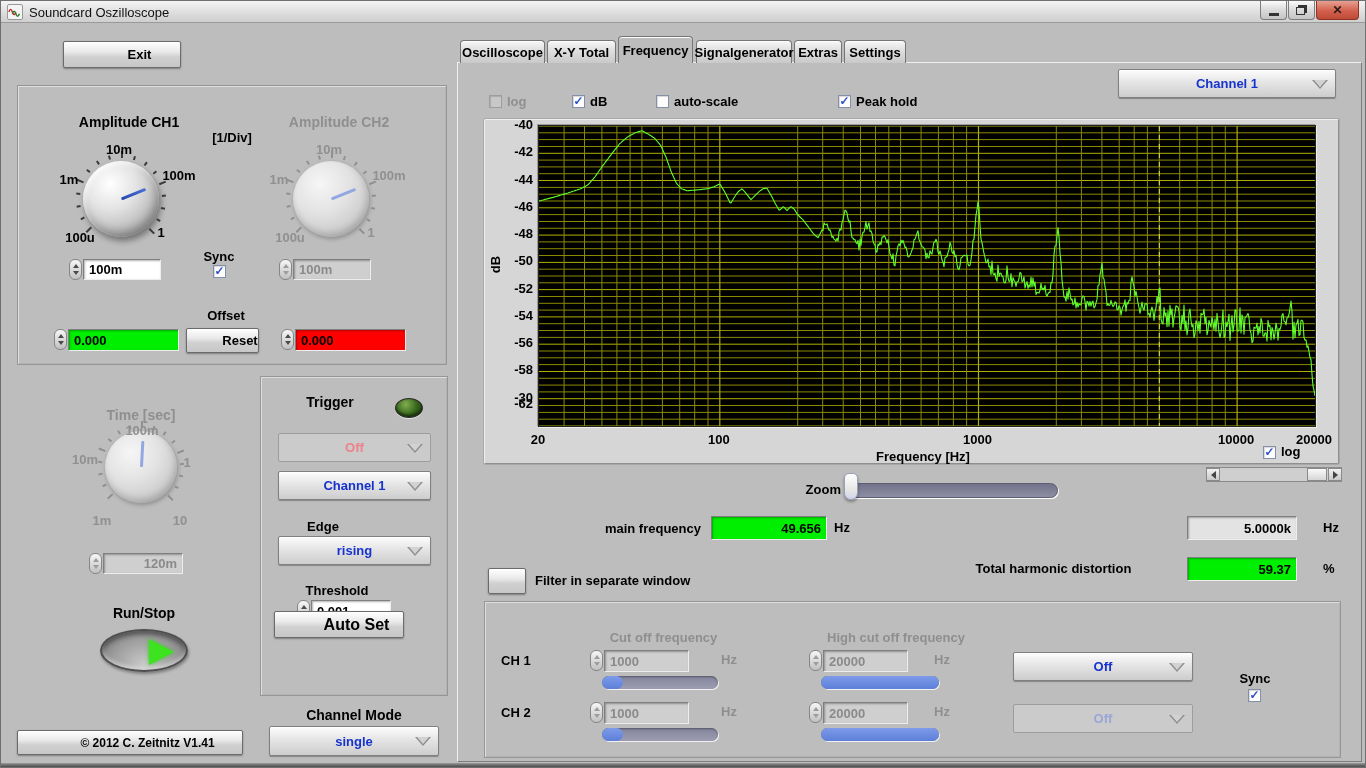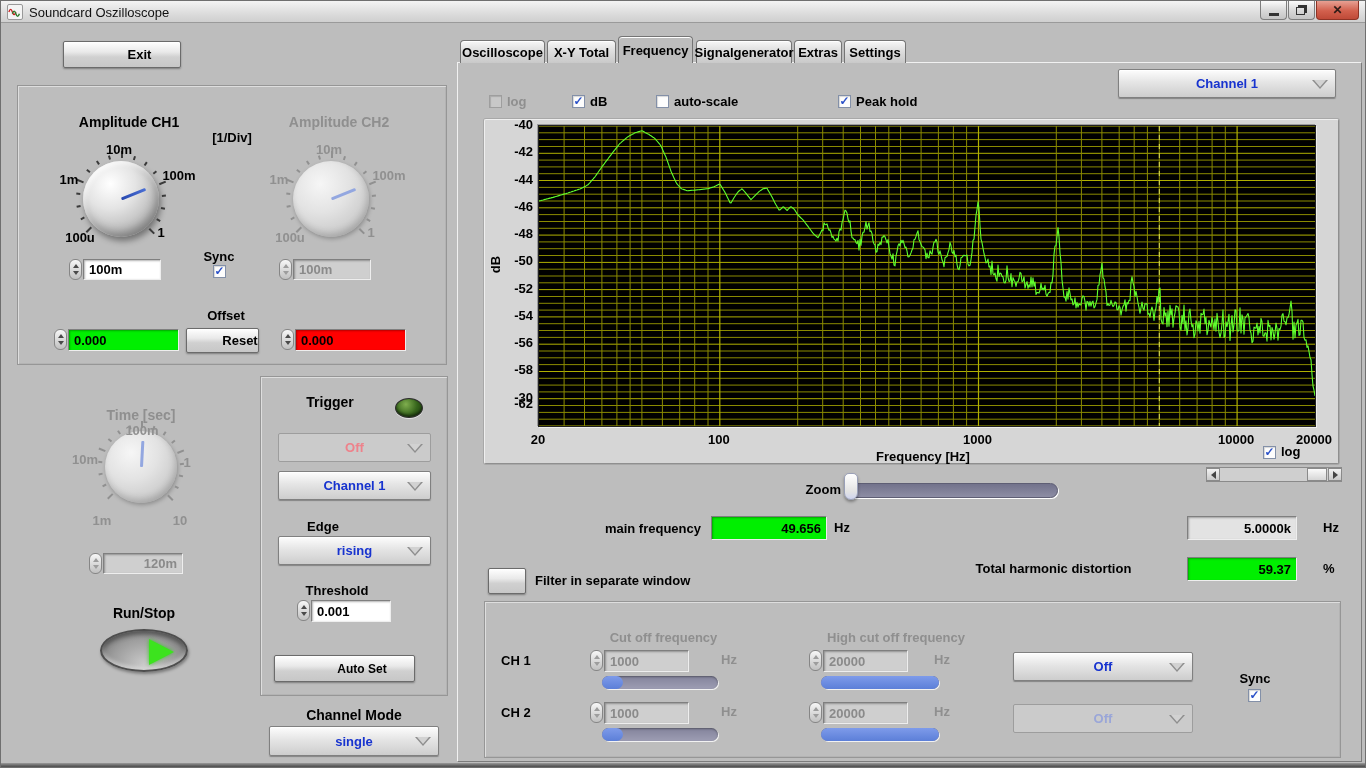--- a/index.html
+++ b/index.html
@@ -280,41 +280,42 @@
   <div class="klbl gray" style="left:84px;top:512px;width:34px;">1m</div>
   <div class="klbl gray" style="left:162px;top:512px;width:34px;">10</div>
   <div class="spin dis" style="left:88px;top:552px;"></div>
   <div class="field gray r" style="left:102px;top:552px;width:80px;height:21px;">120m</div>
 
   <div class="lbl c" style="left:101px;top:604px;width:84px;font-size:14px;">Run/Stop</div>
   <div id="runbtn">
     <span id="play"></span>
   </div>
 
+  <div class="btn" style="left:16px;top:729px;width:226px;height:25px;font-size:12px;">© 2012   C. Zeitnitz V1.41</div>
 
   <div class="panel" style="left:259px;top:375px;width:188px;height:320px;"></div>
   <div class="lbl c" style="left:293px;top:393px;width:72px;font-size:14px;">Trigger</div>
   <div id="led"></div>
   <div class="dd pink flat" style="left:277px;top:432px;width:153px;height:29px;">
     <span>Off</span>
       <span class="arr"></span>
   </div>
   <div class="dd blue" style="left:277px;top:470px;width:153px;height:29px;">
     <span>Channel 1</span>
       <span class="arr"></span>
   </div>
   <div class="lbl c" style="left:299px;top:518px;width:46px;">Edge</div>
   <div class="dd blue" style="left:277px;top:535px;width:153px;height:29px;">
     <span>rising</span>
       <span class="arr"></span>
   </div>
   <div class="lbl c" style="left:294px;top:582px;width:84px;">Threshold</div>
   <div class="spin" style="left:296px;top:599px;"></div>
   <div class="field" style="left:310px;top:599px;width:80px;height:22px;">0.001</div>
-  <div class="btn" style="left:273px;top:654px;width:141px;height:27px;font-size:12px;">Auto Set</div>
+  <div class="btn" style="left:273px;top:610px;width:130px;height:27px;font-size:16px;">Auto Set</div>
 
   <div class="lbl c" style="left:296px;top:706px;width:114px;font-size:14px;">Channel Mode</div>
   <div class="dd blue" style="left:268px;top:725px;width:170px;height:30px;">
     <span>single</span>
       <span class="arr"></span>
   </div>
 
   <div class="tab" style="left:459px;width:85px;">Oscilloscope</div>
   <div class="tab" style="left:546px;width:69px;">X-Y Total</div>
   <div class="tab active" style="left:617px;width:75px;">Frequency</div>

